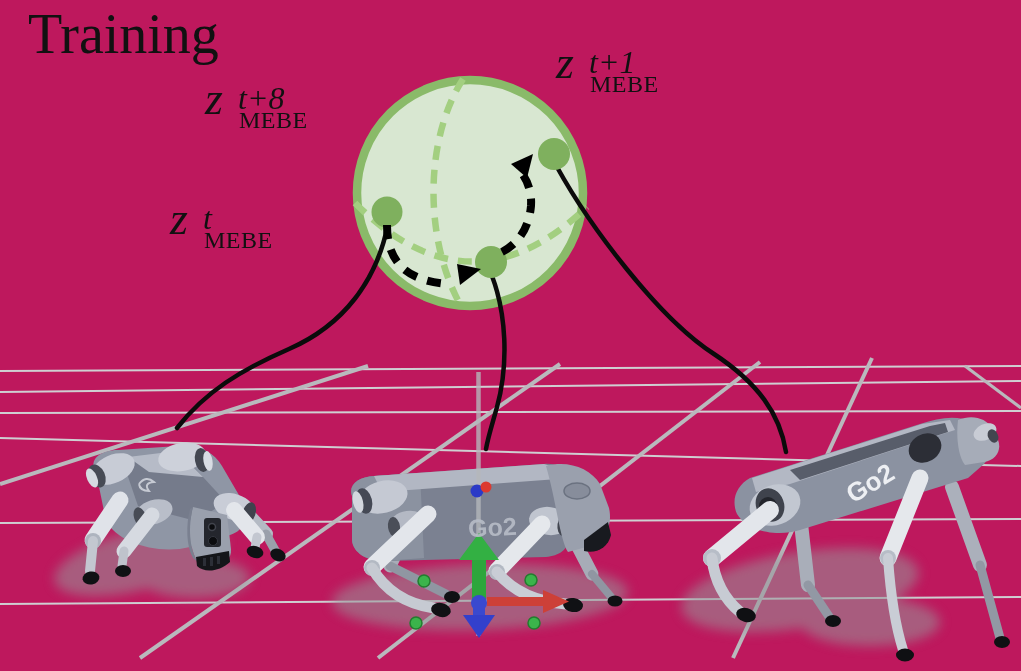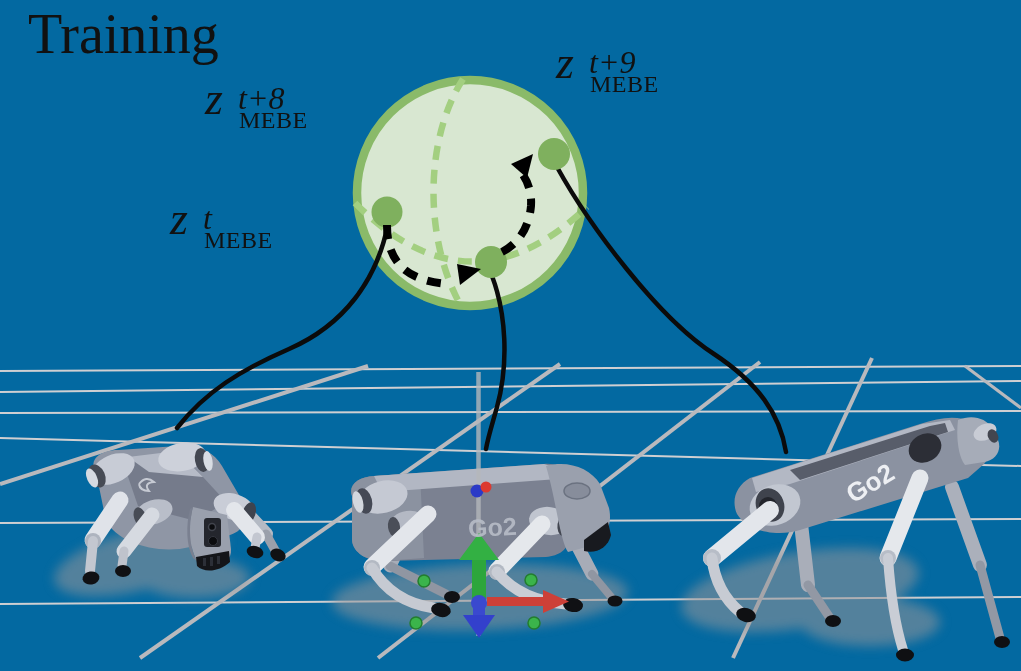--- a/index.html
+++ b/index.html
@@ -1,16 +1,16 @@
 <!DOCTYPE html>
 <html><head>
 <meta charset="utf-8">
 <style>
   html,body{margin:0;padding:0;background:#fff;}
-  .scene{position:relative;width:1021px;height:671px;background:#0369a1;overflow:hidden;
+  .scene{position:relative;width:1021px;height:671px;background:#be185d;overflow:hidden;
          font-family:"Liberation Serif",serif;}
   .scene svg{position:absolute;left:0;top:0;}
   .title{position:absolute;left:28px;top:2px;font-size:56px;color:#111;
          font-family:"Liberation Serif",serif;}
   .zlabel{position:absolute;width:160px;height:80px;color:#111;}
   .zbase{position:absolute;left:0;top:-8px;font-size:46px;font-style:italic;line-height:1;}
   .zsup{position:absolute;left:33px;top:-2px;font-size:32px;font-style:italic;line-height:1;}
   .zsub{position:absolute;left:34px;top:24px;font-size:24px;line-height:1;letter-spacing:.5px;}
   .zl-t{left:170px;top:204px;}
   .zl-t1{left:205px;top:84px;}
@@ -220,20 +220,20 @@
 </div>
 
 <div class="zlabel zl-t1">
   <span class="zbase">z</span>
   <span class="zsup">t+8</span>
   <span class="zsub">MEBE</span>
 </div>
 
 <div class="zlabel zl-t2">
   <span class="zbase">z</span>
-  <span class="zsup">t+9</span>
+  <span class="zsup">t+1</span>
   <span class="zsub">MEBE</span>
 </div>
 
 <div class="go2-label go2-mid">Go2</div>
 <div class="go2-label go2-right">Go2</div>
 
 </div>
 
 </body></html>

